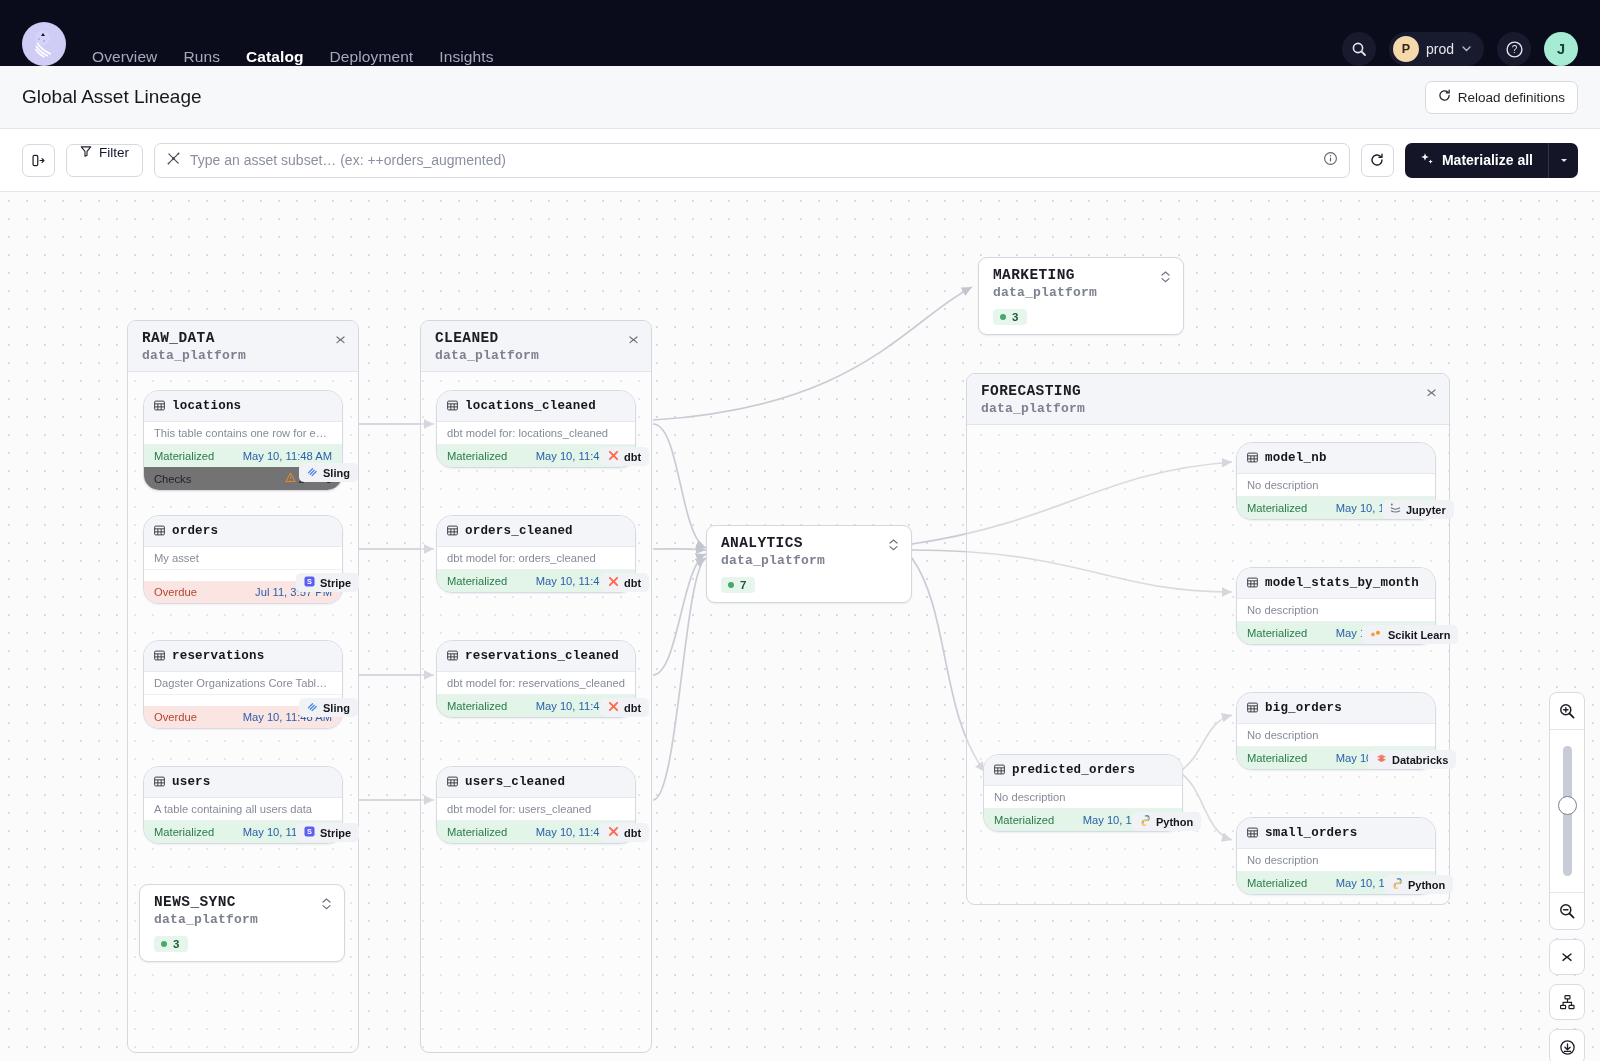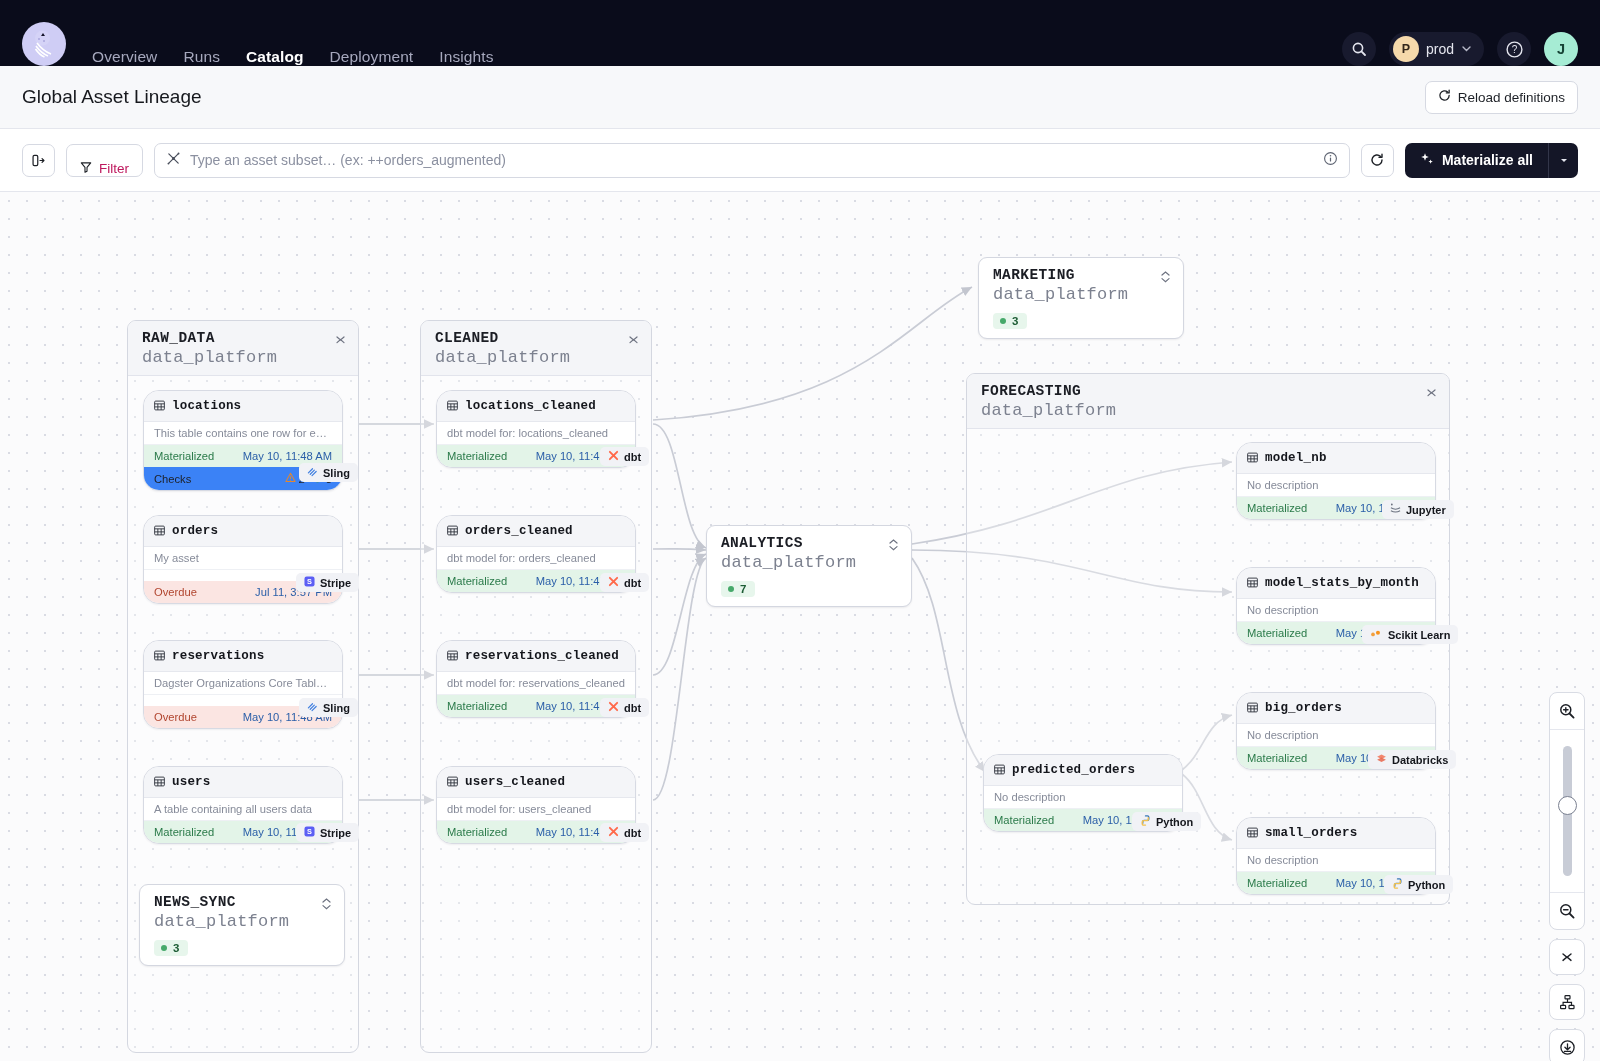--- a/index.html
+++ b/index.html
@@ -66,22 +66,22 @@
     display: flex; align-items: center; padding: 0 22px; gap: 11px;
     position: relative; z-index: 30;
   }
   .icon-sq-btn {
     width: 33px; height: 33px; border: 1px solid #d6d9e2; border-radius: 7px;
     background: #fff; display: flex; align-items: center; justify-content: center;
     cursor: pointer; flex: none;
   }
   .filter-btn {
     height: 33px; border: 1px solid #d6d9e2; border-radius: 7px; background: #fff;
-    display: flex; align-items: flex-end; gap: 7px; padding: 0 13px;
-    font-size: 13.5px; color: #be185d; cursor: pointer; flex: none;
+    display: flex; align-items: flex-start; gap: 7px; padding: 0 13px;
+    font-size: 13.5px; color: #0f172a; cursor: pointer; flex: none;
   }
   .subset-box {
     flex: 1; height: 35px; border: 1px solid #d6d9e2; border-radius: 7px;
     background: #fff; display: flex; align-items: center; gap: 9px; padding: 0 11px;
   }
   .subset-input {
     flex: 1; border: none; outline: none; font-size: 14px; color: #1d2026;
     font-family: "Liberation Sans", sans-serif; background: transparent;
   }
   .subset-input::placeholder { color: #8b90a0; }
@@ -112,21 +112,21 @@
   .group {
     position: absolute; border: 1px solid #d4d7e0; border-radius: 9px;
     background: rgba(255,255,255,0.30);
   }
   .group-head {
     background: #f4f5f8; border-bottom: 1px solid #e2e4ec;
     border-radius: 8px 8px 0 0; padding: 9px 12px 8px 14px;
     display: flex; align-items: flex-start;
   }
   .group-name { font-size: 14.5px; font-weight: bold; color: #1b1d24; letter-spacing: .4px; }
-  .group-sub { font-size: 17px; color: #7c818f; margin-top: 2px; letter-spacing: .2px; }
+  .group-sub { font-size: 13px; color: #7c818f; margin-top: 2px; letter-spacing: .2px; font-weight: bold; }
   .collapse-ico { margin-left: auto; color: #6d7280; flex: none; padding-top: 2px; }
 
   
   .gnode {
     position: absolute; border: 1px solid #d4d7e0; border-radius: 9px;
     background: #ffffff; box-shadow: 0 1px 2px rgba(16,18,28,.07);
     overflow: hidden;
   }
   .gnode-head { padding: 9px 12px 6px 14px; display: flex; align-items: flex-start; }
   .gnode-body { padding: 0 12px 9px 14px; }
@@ -153,21 +153,21 @@
     border-bottom: 1px solid #eef0f4;
   }
   .asset-row {
     padding: 5px 10px; display: flex; align-items: center; font-size: 11.2px;
   }
   .asset-row .r { margin-left: auto; }
   .row-mat { background: #e3f4e8; color: #2a7a49; }
   .row-mat .r { color: #2a5ea8; }
   .row-over { background: #fbe5e2; color: #b1452f; margin-top: 11px; }
   .row-over .r { color: #2a5ea8; }
-  .row-checks { background: #3b82f6; color: #1d2026; }
+  .row-checks { background: #737373; color: #1d2026; }
   .checks-wrap { margin-left: auto; display: flex; align-items: center; gap: 7px; }
   .check-item { display: flex; align-items: center; gap: 3px; font-size: 11.2px; color: #1d2026; }
 
   
   .tag {
     position: absolute; display: flex; align-items: center; gap: 5px;
     background: #f1f2f6; border-radius: 5px; padding: 3px 8px;
     font-size: 11px; font-weight: bold; color: #14161c; white-space: nowrap;
   }
 

